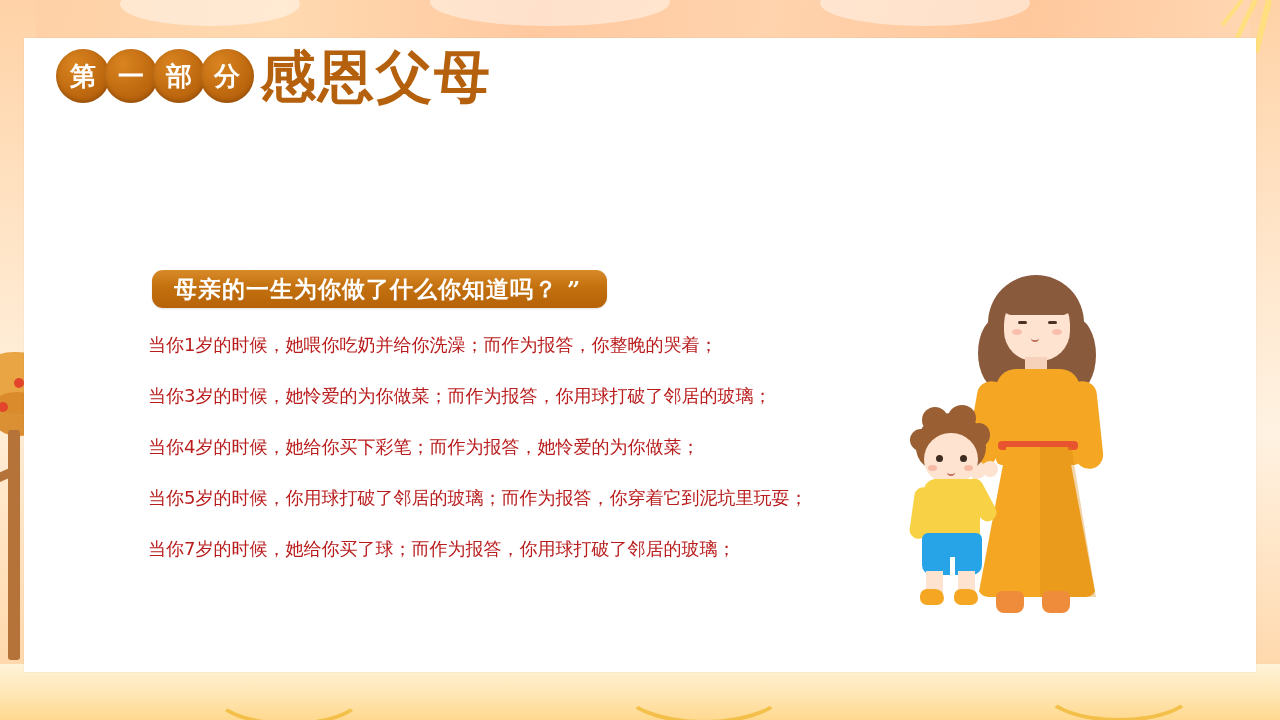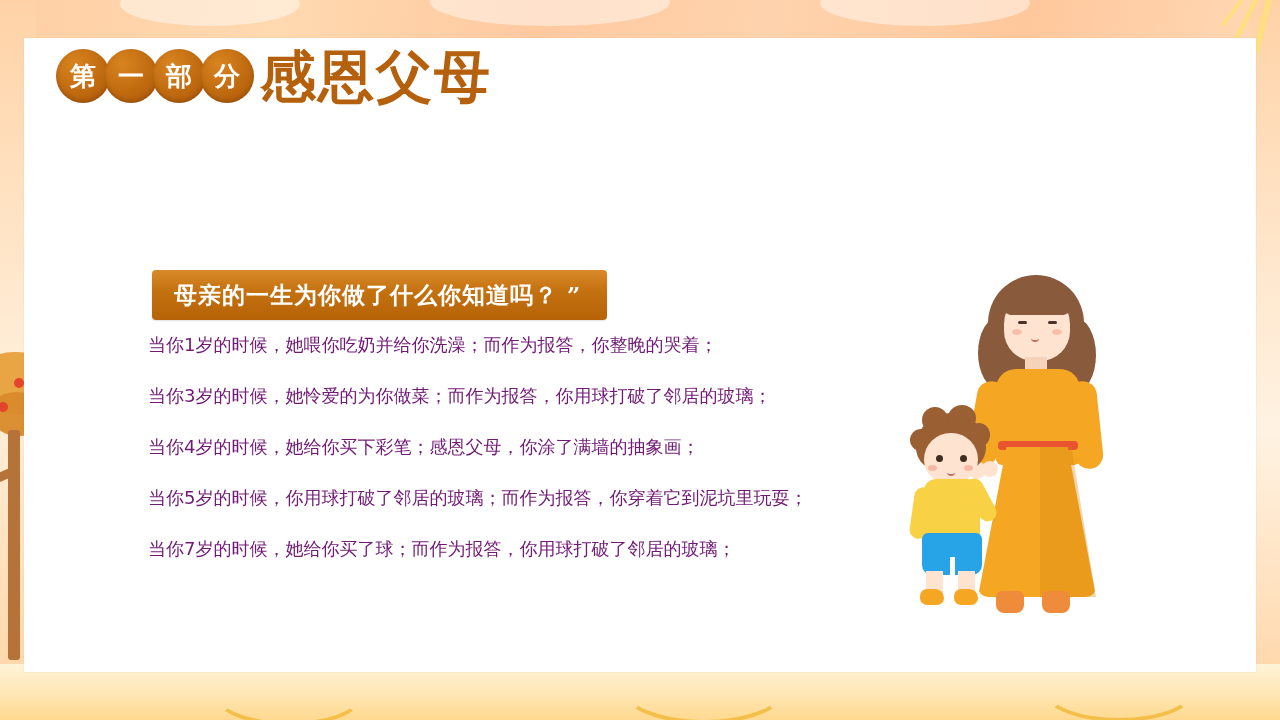--- a/index.html
+++ b/index.html
@@ -128,45 +128,45 @@
     color: #b4600c;
     letter-spacing: 2px;
     line-height: 1;
   }
 
   
   .banner {
     position: absolute;
     left: 152px;
     top: 270px;
-    height: 50px;
+    height: 38px;
     padding: 0 26px 0 22px;
     display: flex;
     align-items: center;
     background: linear-gradient(180deg, #d98a28 0%, #c3700f 45%, #b66309 100%);
-    border-radius: 4px;
+    border-radius: 11px;
     color: #ffffff;
     font-family: "DejaVu Serif", serif;
     font-size: 23px;
     font-weight: 700;
     letter-spacing: 1px;
     box-shadow: 0 1px 2px rgba(0,0,0,0.12);
   }
 
   
   .lines {
     position: absolute;
     left: 148px;
     top: 336px;
     width: 780px;
   }
   .line {
     font-family: "DejaVu Sans", sans-serif;
     font-size: 18px;
-    color: #701a75;
+    color: #b91c1c;
     line-height: 1;
     margin-bottom: 33px;
     white-space: nowrap;
   }
 
   
   .illo { position: absolute; left: 900px; top: 265px; width: 240px; height: 380px; }
 
   .m-hair-back {
     position: absolute; left: 88px; top: 10px; width: 96px; height: 120px;
@@ -291,21 +291,21 @@
     <div class="main-title">感恩父母</div>
   </div>
 
   <div class="banner">
     <span>母亲的一生为你做了什么你知道吗？ ”</span>
   </div>
 
   <div class="lines">
     <div class="line">当你1岁的时候，她喂你吃奶并给你洗澡；而作为报答，你整晚的哭着；</div>
     <div class="line">当你3岁的时候，她怜爱的为你做菜；而作为报答，你用球打破了邻居的玻璃；</div>
-    <div class="line">当你4岁的时候，她给你买下彩笔；感恩父母，你涂了满墙的抽象画；</div>
+    <div class="line">当你4岁的时候，她给你买下彩笔；而作为报答，她怜爱的为你做菜；</div>
     <div class="line">当你5岁的时候，你用球打破了邻居的玻璃；而作为报答，你穿着它到泥坑里玩耍；</div>
     <div class="line">当你7岁的时候，她给你买了球；而作为报答，你用球打破了邻居的玻璃；</div>
   </div>
 
   <div class="illo">
 
     <div class="m-hair-back"></div>
     <div class="m-hair-vol-l"></div>
     <div class="m-hair-vol-r"></div>
     <div class="m-face"></div>

